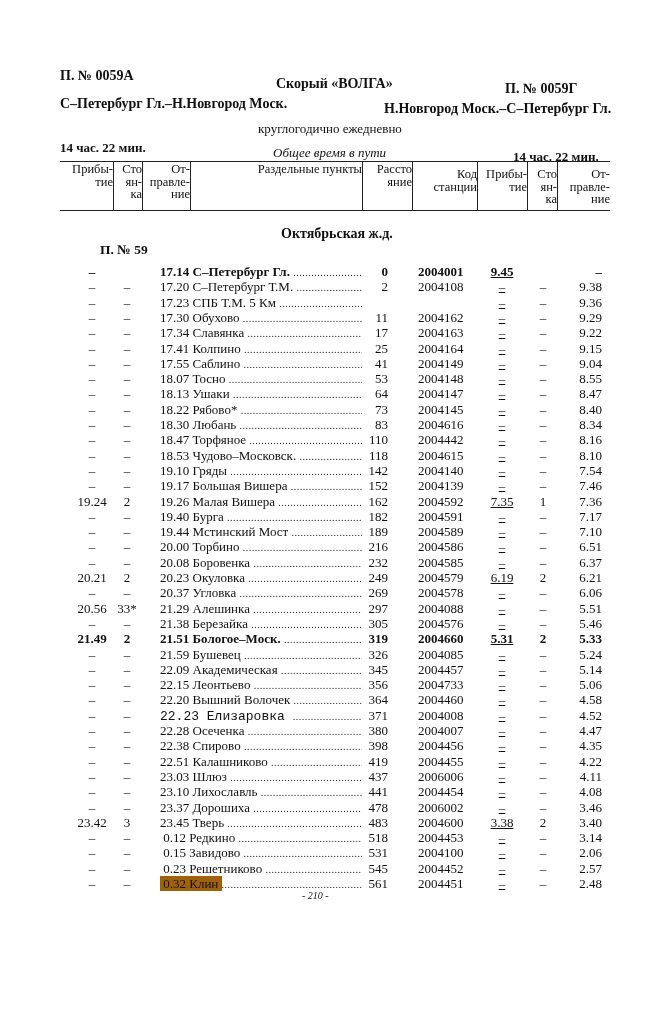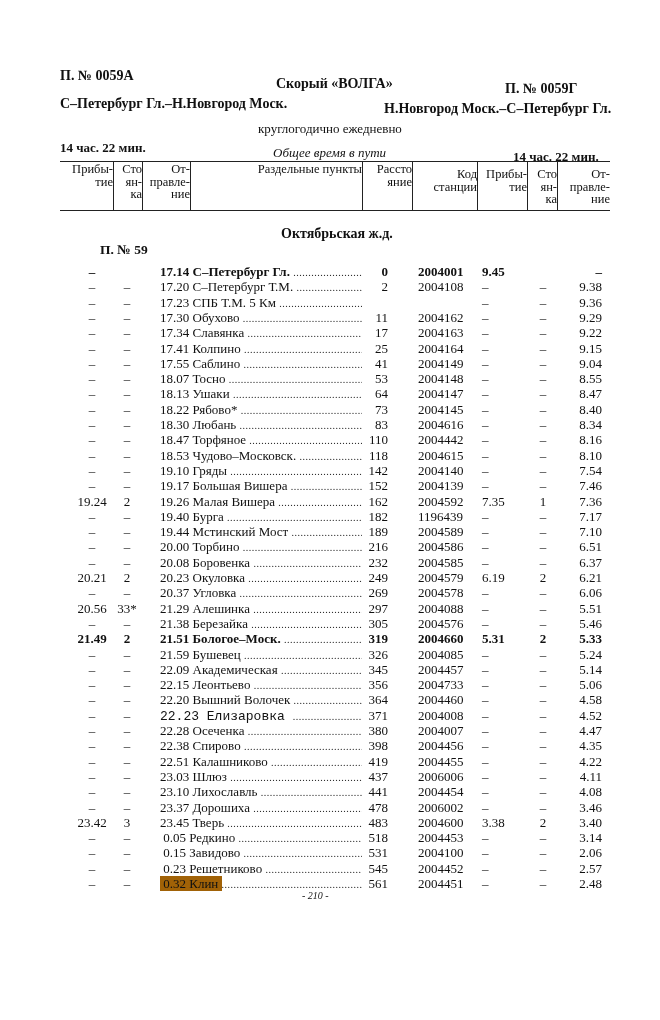--- a/index.html
+++ b/index.html
@@ -18,21 +18,21 @@
   }
   .row { position: absolute; left: 0; width: 660px; height: 15px; font-size: 13px; line-height: 15px; }
   .row.bold { font-weight: bold; }
   .c { position: absolute; top: 0; }
   .c-arr { left: 72px; width: 40px; text-align: center; }
   .c-stop { left: 116px; width: 22px; text-align: center; }
   .c-name { left: 160px; width: 202px; overflow: hidden; }
   .c-name .dots { color: #222; }
   .c-dist { left: 362px; width: 26px; text-align: right; }
   .c-code { left: 418px; width: 60px; text-align: left; font-family: Liberation Serif, serif; }
-  .c-rarr { left: 482px; width: 40px; text-align: left; }
+  .c-rarr { left: 482px; width: 40px; text-align: center; text-decoration: underline; }
   .c-rstop { left: 530px; width: 26px; text-align: center; }
   .c-rdep { left: 560px; width: 42px; text-align: right; }
 </style>
 </head>
 <body>
 
 <div class="abs b" style="left:60px;top:68px;font-size:14px;">П. № 0059А</div>
 <div class="abs b" style="left:276px;top:76px;font-size:14px;">Скорый «ВОЛГА»</div>
 <div class="abs b" style="left:505px;top:81px;font-size:14px;">П. № 0059Г</div>
 <div class="abs b" style="left:60px;top:96px;font-size:14px;">С–Петербург Гл.–Н.Новгород Моск.</div>
@@ -256,21 +256,21 @@
       <span class="c c-rarr">7.35</span>
       <span class="c c-rstop">1</span>
       <span class="c c-rdep">7.36</span>
     </div>
     <div class="row" style="top: 508.8px;">
       <span class="c c-arr">–</span>
       <span class="c c-stop">–</span>
       <span class="c" style="left: 160px; width: 202px; overflow: hidden; text-align: right; z-index: 0;"></span>
       <span class="c c-name" style="white-space: pre;"><span style="background: rgb(255, 255, 255);">19.40 Бурга </span><span class="dots" style="font-weight: normal; font-size: 10px; letter-spacing: 0.5px;">................................................................................</span></span>
       <span class="c c-dist">182</span>
-      <span class="c c-code">1196439</span>
+      <span class="c c-code">2004591</span>
       <span class="c c-rarr">–</span>
       <span class="c c-rstop">–</span>
       <span class="c c-rdep">7.17</span>
     </div>
     <div class="row" style="top: 524.1px;">
       <span class="c c-arr">–</span>
       <span class="c c-stop">–</span>
       <span class="c" style="left: 160px; width: 202px; overflow: hidden; text-align: right; z-index: 0;"></span>
       <span class="c c-name" style="white-space: pre;"><span style="background: rgb(255, 255, 255);">19.44 Мстинский Мост </span><span class="dots" style="font-weight: normal; font-size: 10px; letter-spacing: 0.5px;">................................................................................</span></span>
       <span class="c c-dist">189</span>
@@ -485,21 +485,21 @@
       <span class="c c-dist">483</span>
       <span class="c c-code">2004600</span>
       <span class="c c-rarr">3.38</span>
       <span class="c c-rstop">2</span>
       <span class="c c-rdep">3.40</span>
     </div>
     <div class="row" style="top: 830.1px;">
       <span class="c c-arr">–</span>
       <span class="c c-stop">–</span>
       <span class="c" style="left: 160px; width: 202px; overflow: hidden; text-align: right; z-index: 0;"></span>
-      <span class="c c-name" style="white-space: pre;"><span style="background: rgb(255, 255, 255);"> 0.05 Редкино </span><span class="dots" style="font-weight: normal; font-size: 10px; letter-spacing: 0.5px;">................................................................................</span></span>
+      <span class="c c-name" style="white-space: pre;"><span style="background: rgb(255, 255, 255);"> 0.12 Редкино </span><span class="dots" style="font-weight: normal; font-size: 10px; letter-spacing: 0.5px;">................................................................................</span></span>
       <span class="c c-dist">518</span>
       <span class="c c-code">2004453</span>
       <span class="c c-rarr">–</span>
       <span class="c c-rstop">–</span>
       <span class="c c-rdep">3.14</span>
     </div>
     <div class="row" style="top: 845.4px;">
       <span class="c c-arr">–</span>
       <span class="c c-stop">–</span>
       <span class="c" style="left: 160px; width: 202px; overflow: hidden; text-align: right; z-index: 0;"></span>

